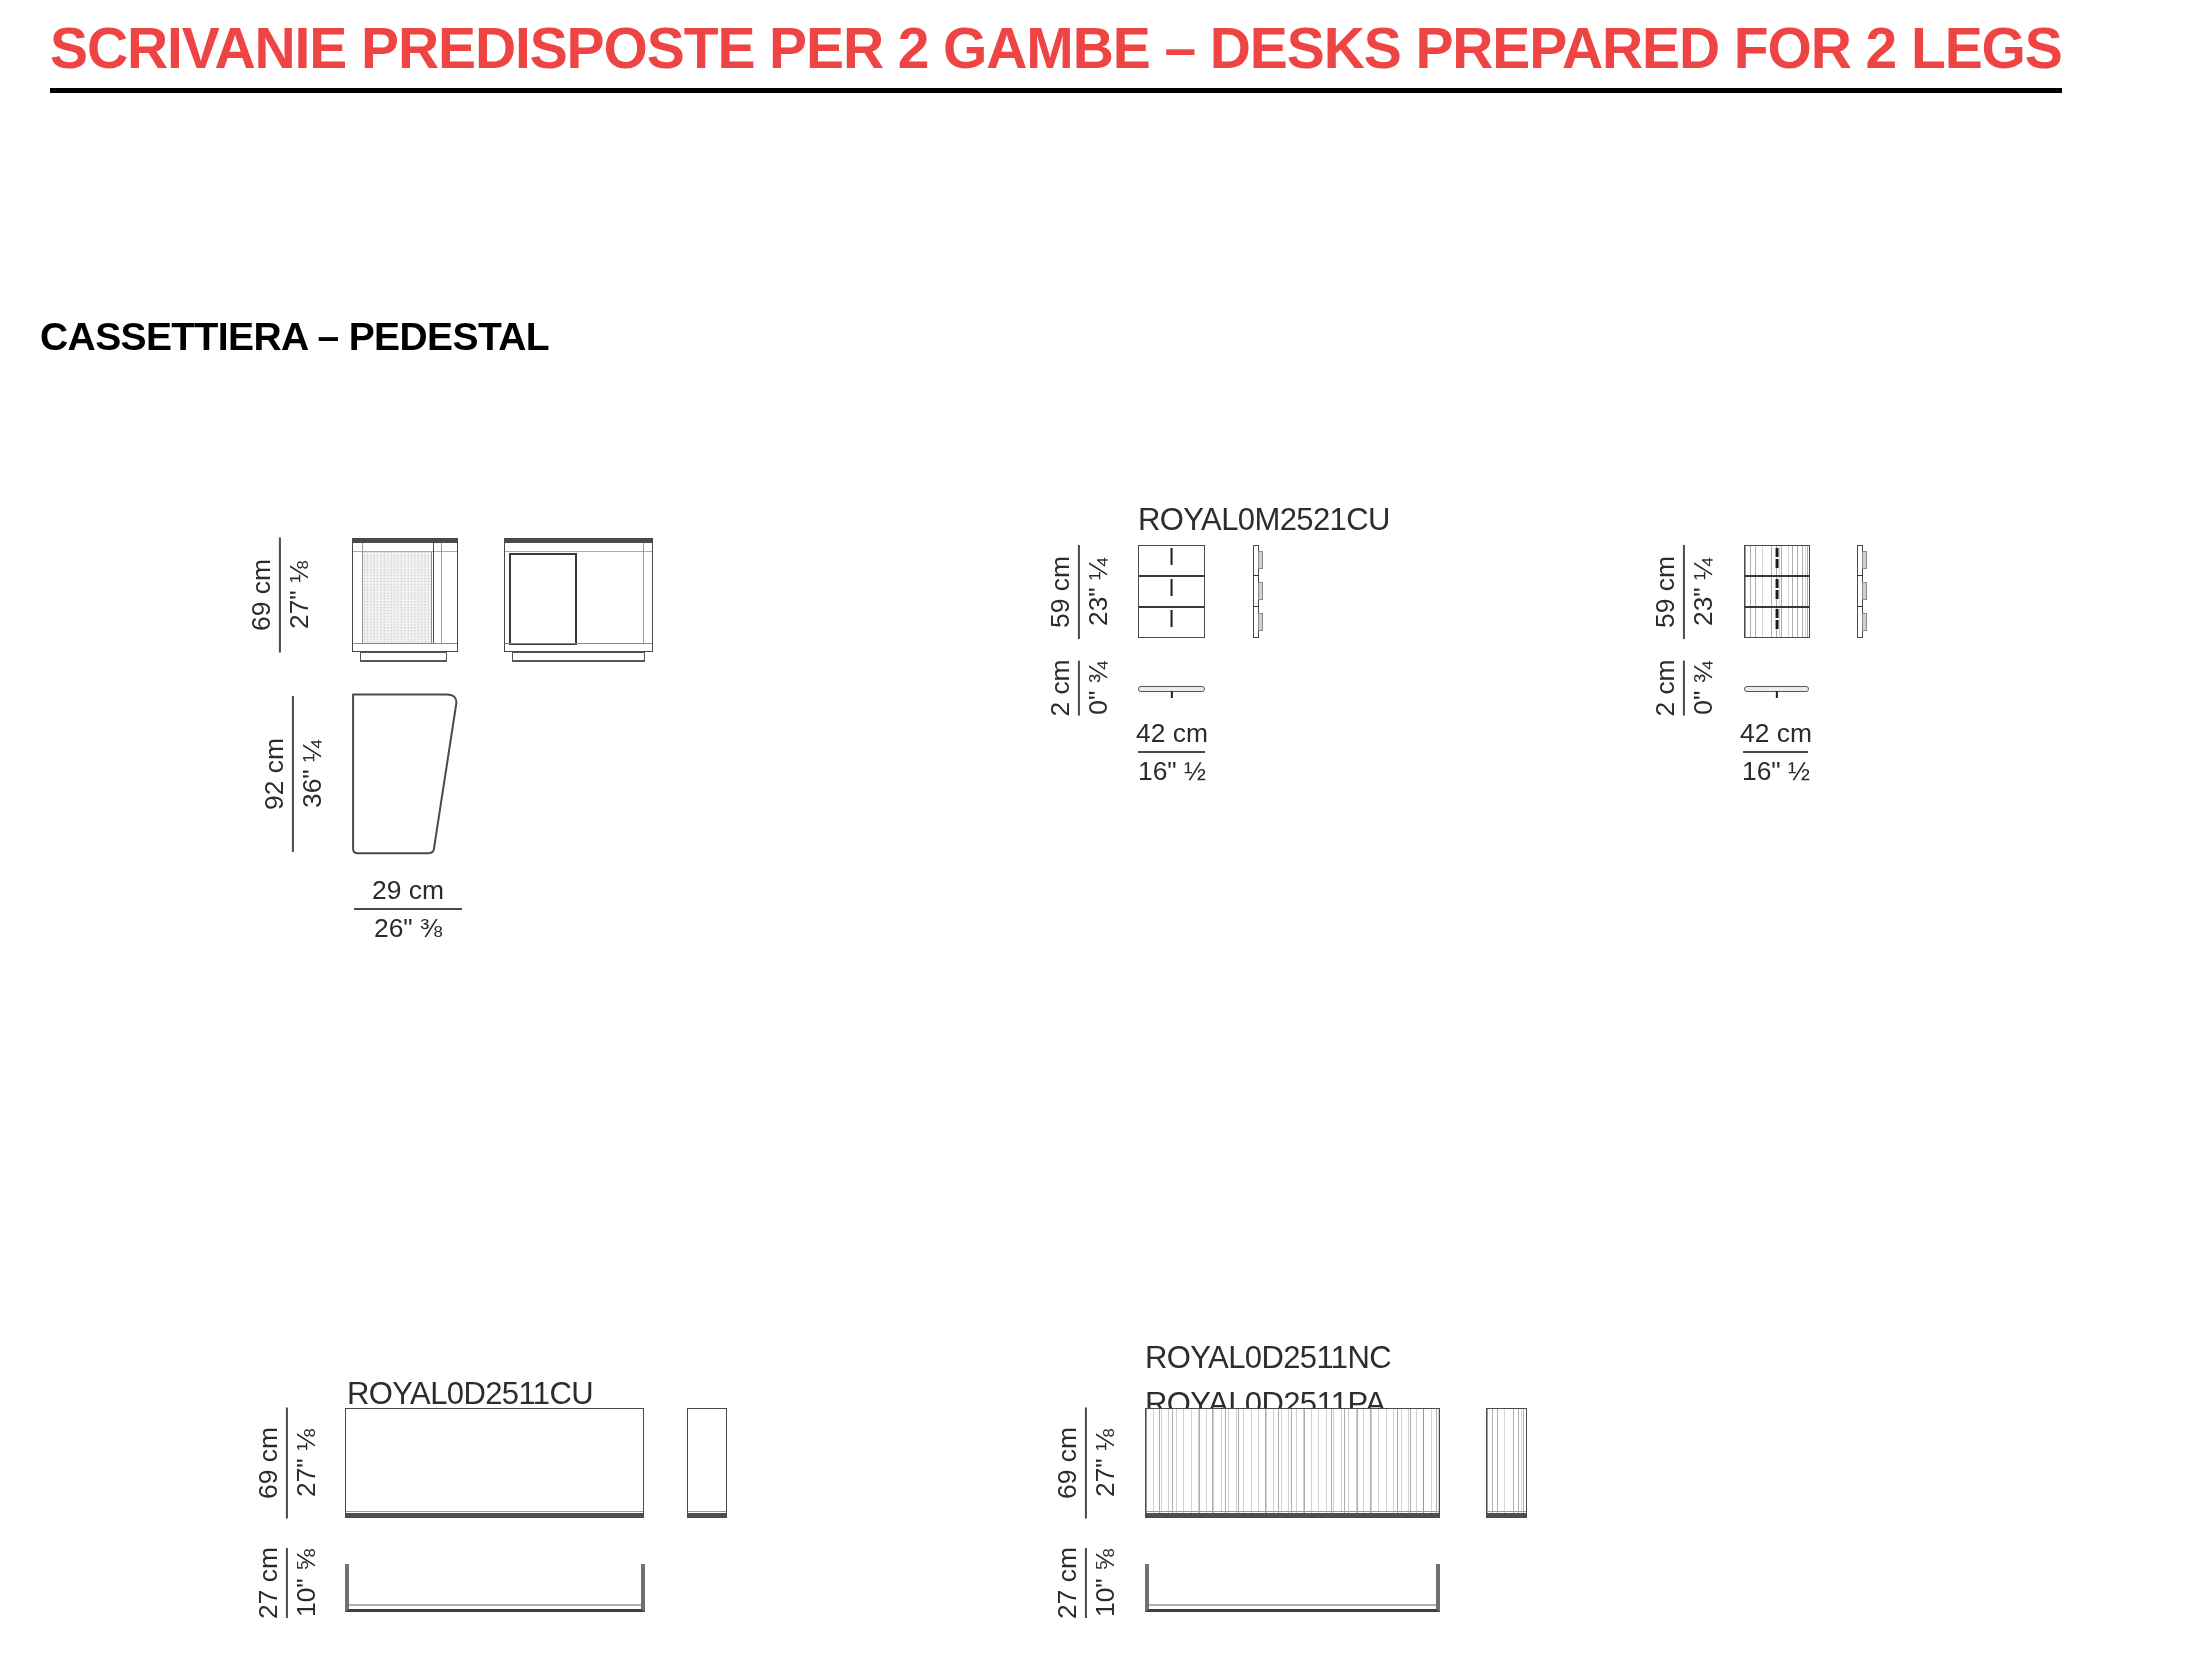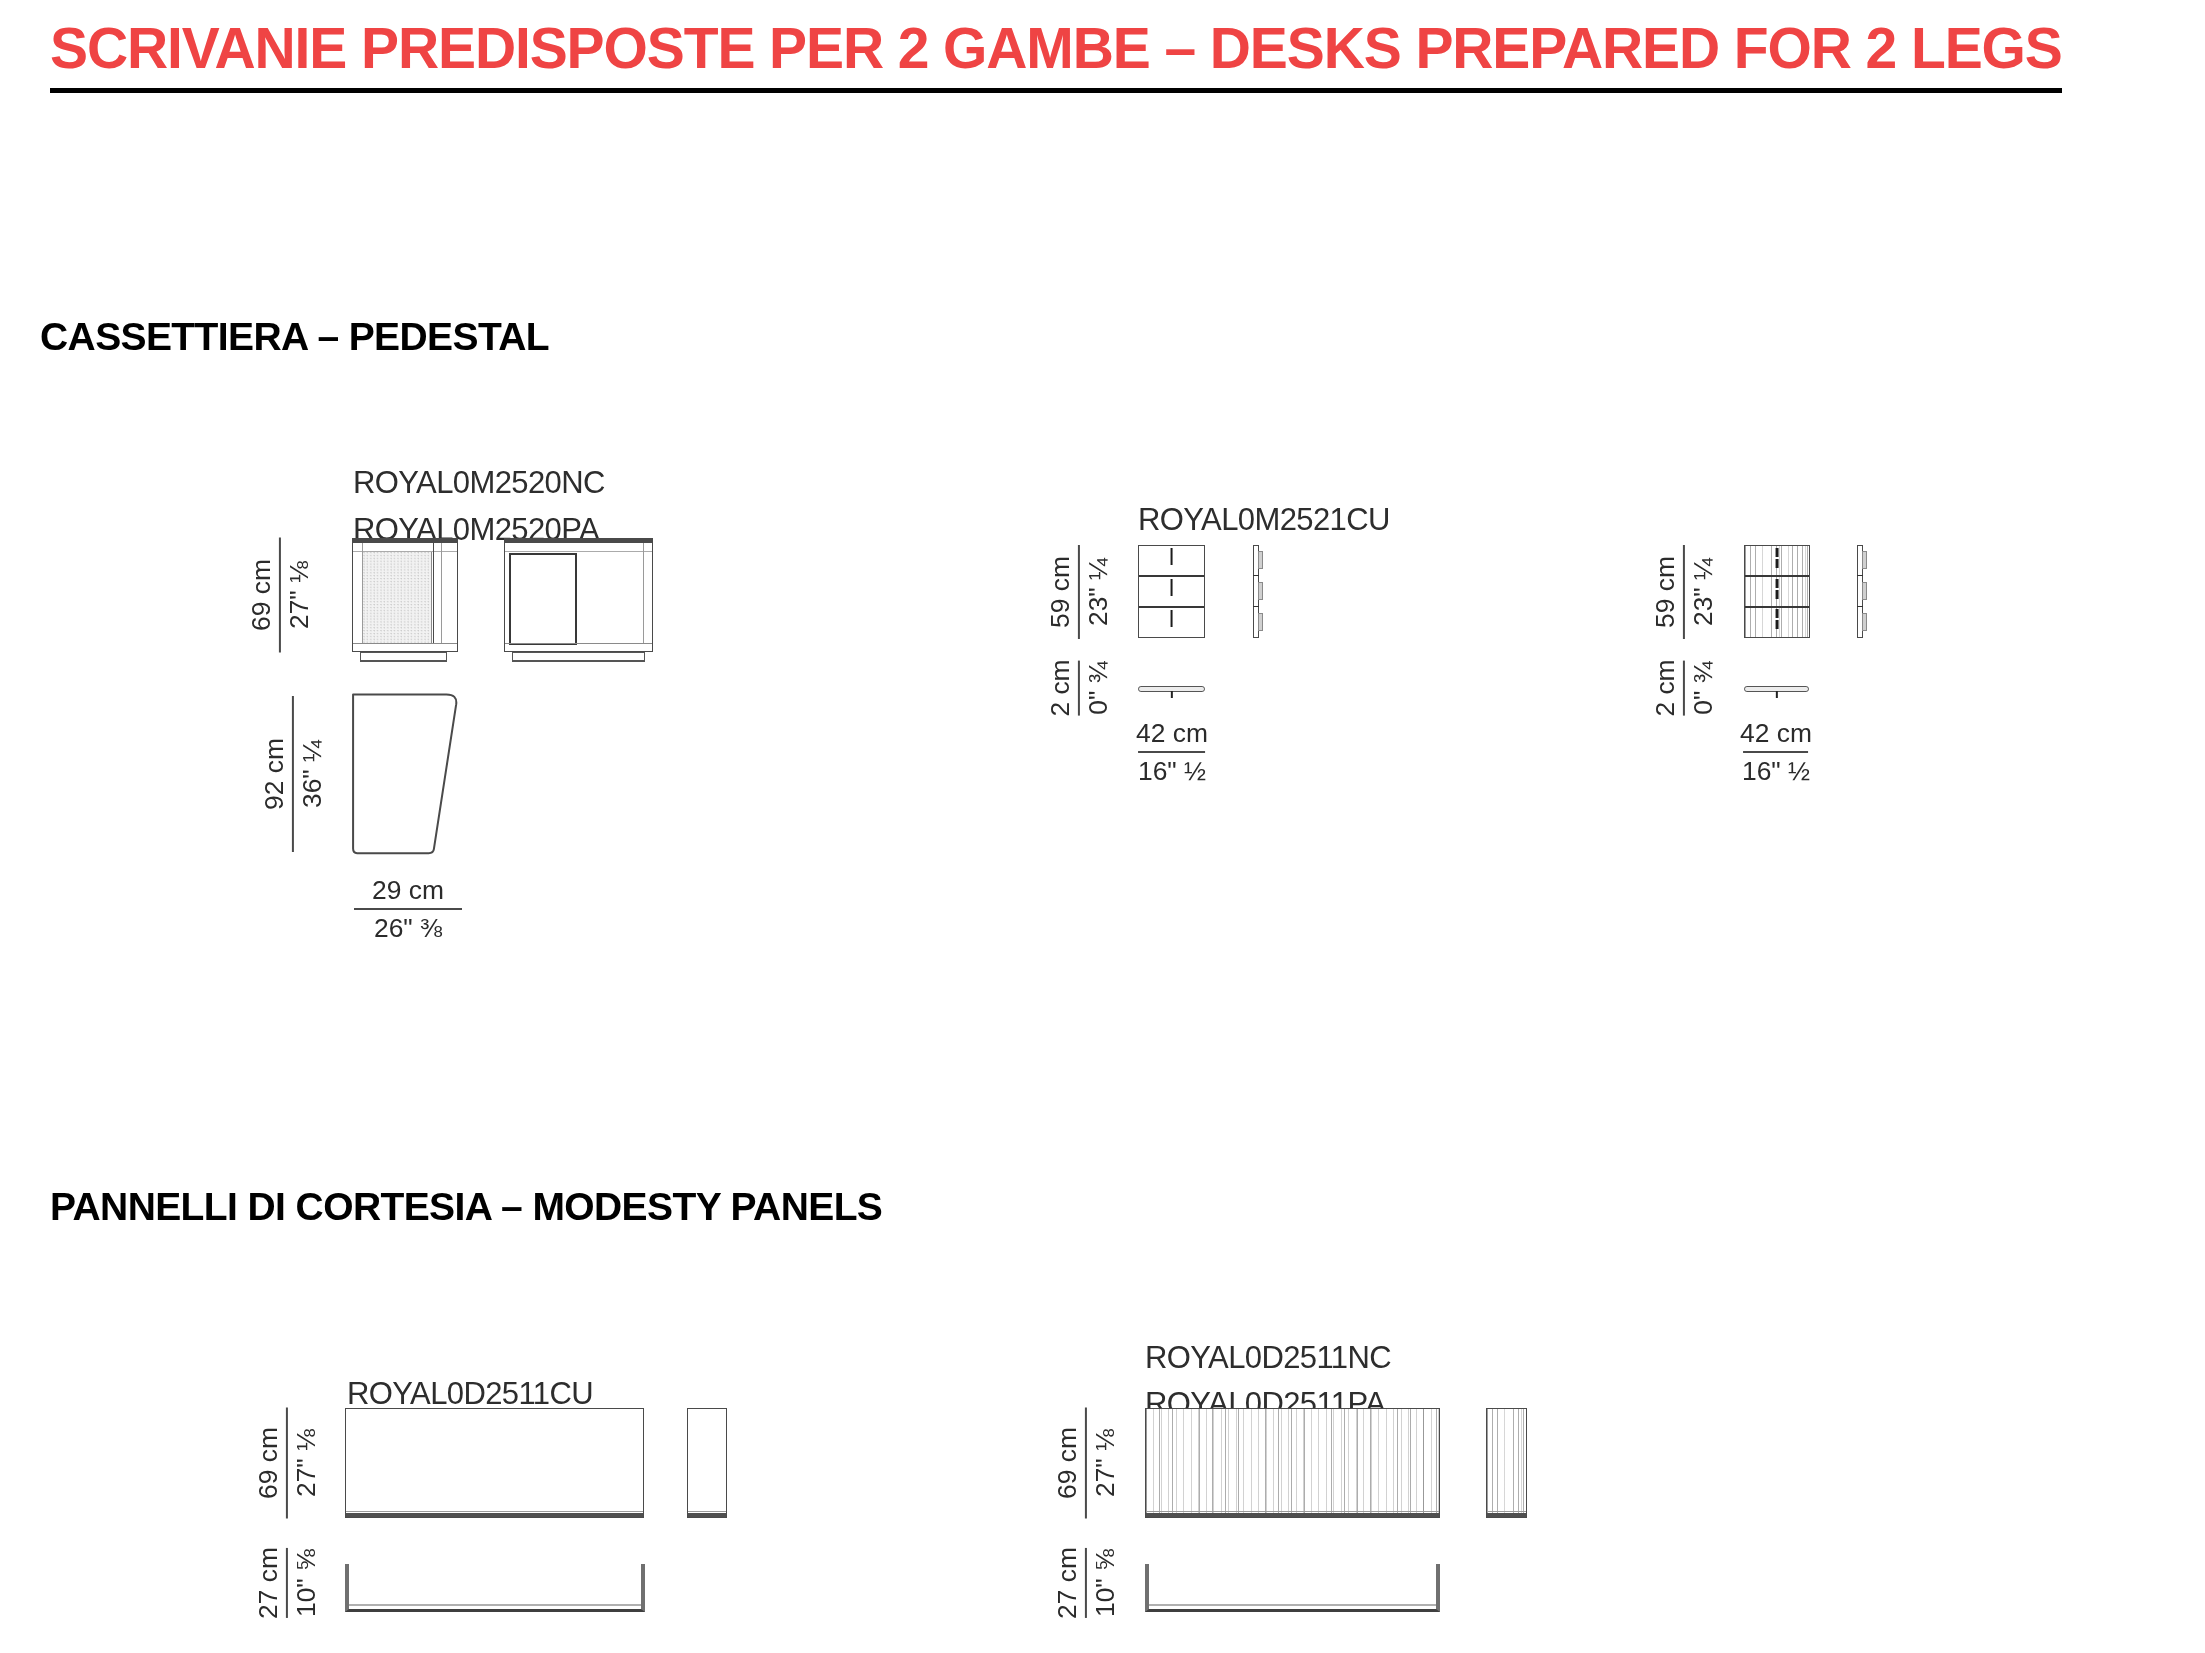--- a/index.html
+++ b/index.html
@@ -67,24 +67,20 @@
 </style>
 </head>
 <body>
 
 <div id="canvas">
 
   <div class="page-title">SCRIVANIE PREDISPOSTE PER 2 GAMBE – DESKS PREPARED FOR 2 LEGS</div>
 
   <div class="section-heading" style="left:40px;top:316px;text-align:right;">CASSETTIERA – PEDESTAL</div>
 
-  <div class="codes" style="left:353px;top:459px;">
-    <div>ROYAL0M2520NC</div>
-    <div>ROYAL0M2520PA</div>
-  </div>
 
   <div class="vdim" style="left:280px;top:595px;">
     <span class="dim-cm">69 cm</span>
     <span class="dim-rule" style="width:115px;"></span>
     <span class="dim-in">27" ⅛</span>
   </div>
 
   <div class="draw" style="left:352px;top:538px;width:106px;height:114px;">
     <div class="topstrip"></div>
     <div class="topline"></div>
@@ -195,21 +191,20 @@
   <div class="topbar" style="left:1744px;top:686px;width:65px;">
     <div class="tick"></div>
   </div>
 
   <div class="hdim" style="left:1776px;top:718px;">
     <span class="dim-cm">42 cm</span>
     <span class="dim-rule" style="width:65px;"></span>
     <span class="dim-in">16" ½</span>
   </div>
 
-  <div class="section-heading" style="left:50px;top:1186px;">PANNELLI DI CORTESIA – MODESTY PANELS</div>
 
   <div class="codes" style="left:347px;top:1370px;">
     <div>ROYAL0D2511CU</div>
   </div>
 
   <div class="vdim" style="left:287px;top:1463px;">
     <span class="dim-cm">69 cm</span>
     <span class="dim-rule" style="width:111px;"></span>
     <span class="dim-in">27" ⅛</span>
   </div>

